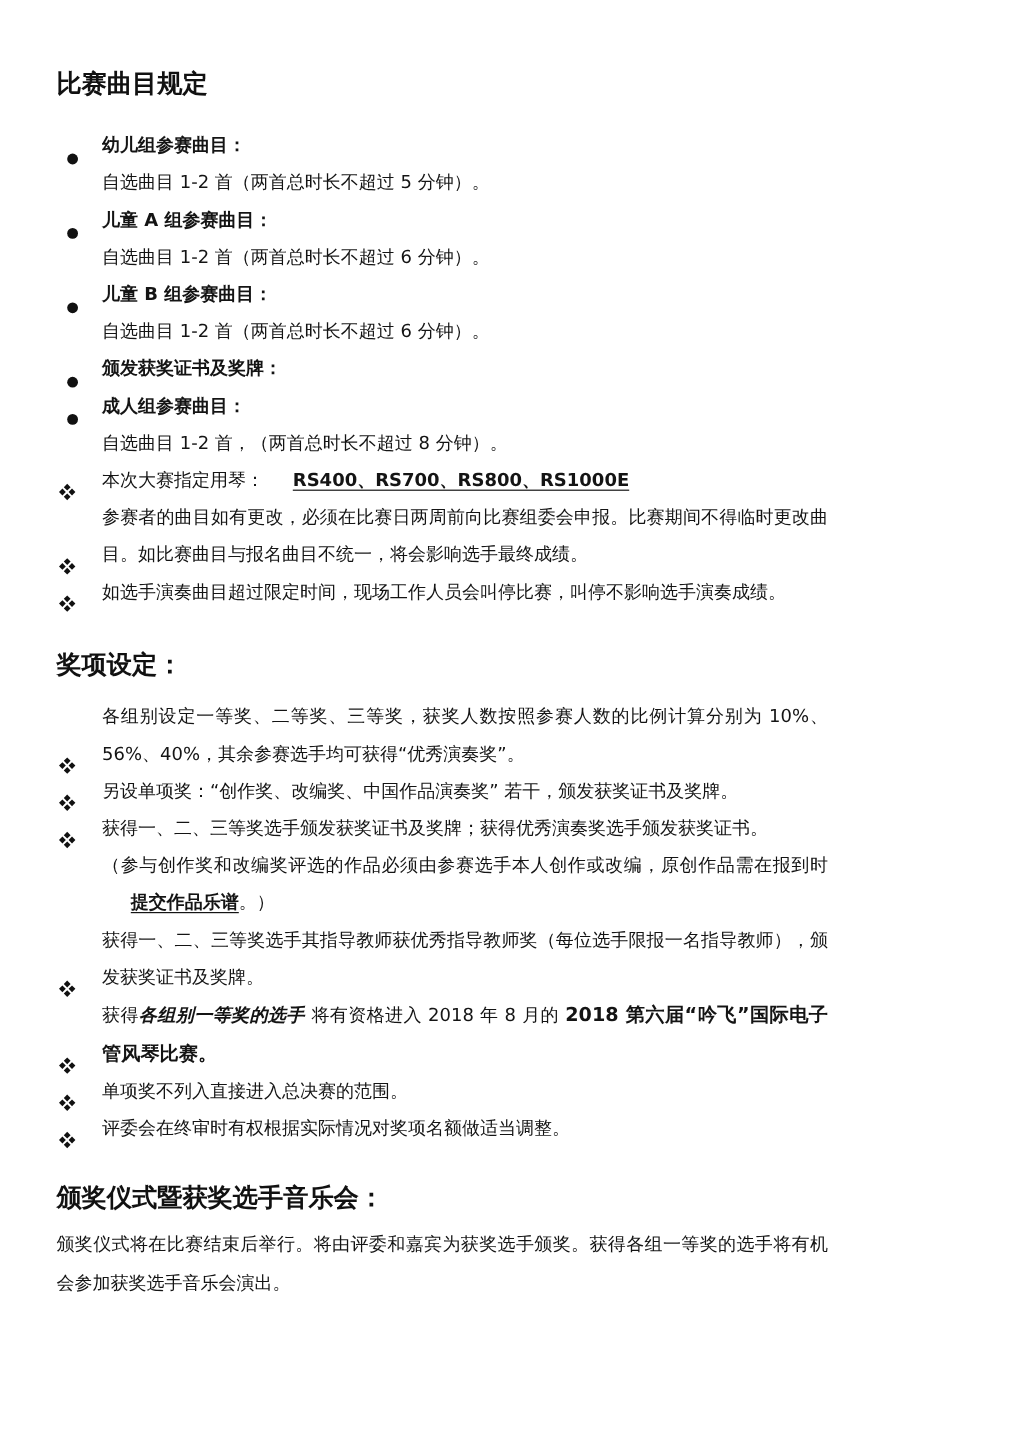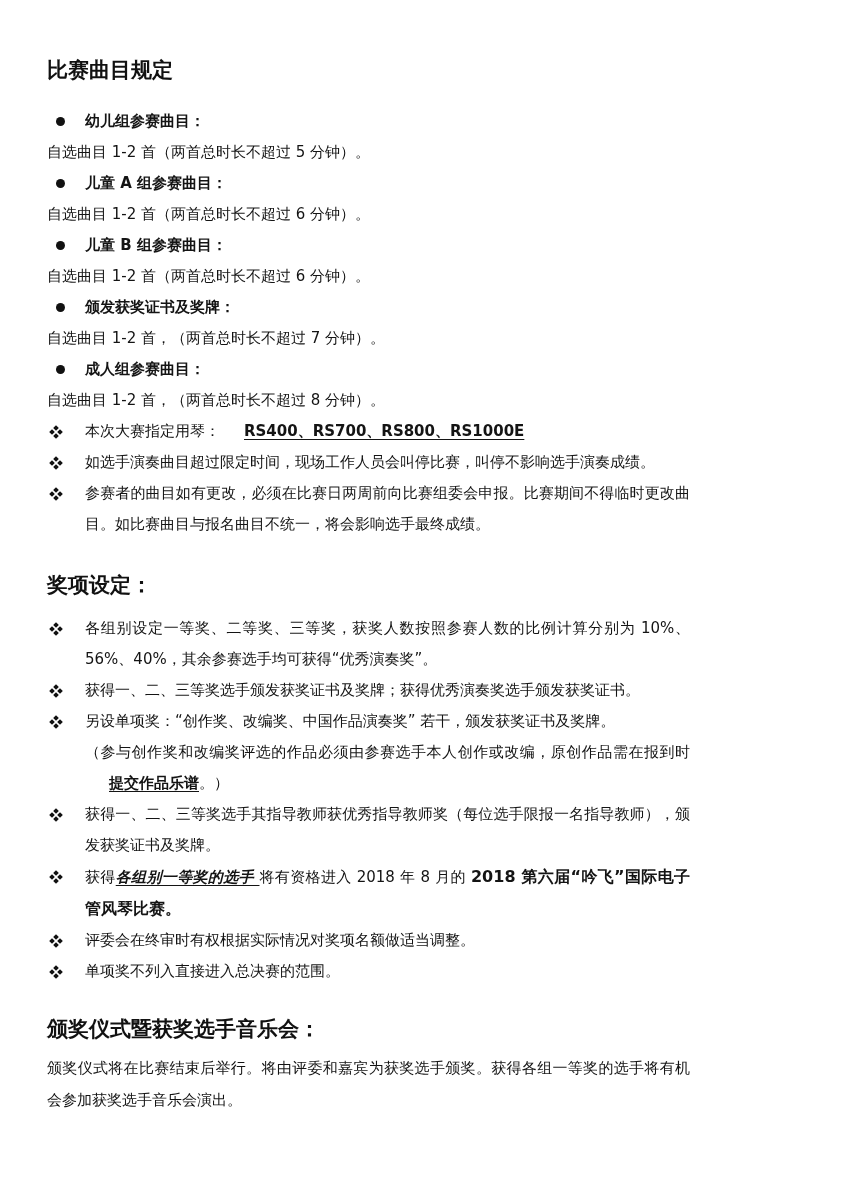--- a/index.html
+++ b/index.html
@@ -27,21 +27,21 @@
     line-height: 27px;
     margin: 0;
     color: #111;
   }
   .h1-s1 { margin-bottom: 22px; }
   .h1-s2 { margin-top: 32px; margin-bottom: 14px; }
   .h1-s3 { margin-top: 29px; margin-bottom: 9px; }
 
   .b-item {
     display: flex;
-    align-items: flex-start;
+    align-items: flex-end;
     line-height: 31px;
     text-align: justify;
   }
   .marker {
     flex: 0 0 38px;
     box-sizing: border-box;
   }
   .dot-marker { padding-left: 9px; }
   .dia-marker { padding-left: 3px; }
 
@@ -67,38 +67,38 @@
     background: #111;
     transform: rotate(45deg);
   }
   .diamond i.n { left: 4px; top: 0; }
   .diamond i.e { left: 8px; top: 4px; }
   .diamond i.s { left: 4px; top: 8px; }
   .diamond i.w { left: 0;   top: 4px; }
 
   .g-title { font-weight: bold; }
   .g-detail {
+    margin-left: 38px;
     line-height: 31px;
   }
   .n-text {
     flex: 1;
     line-height: 31px;
     text-align: justify;
   }
   .cont-line {
     margin-left: 38px;
     line-height: 31px;
     text-align: justify;
   }
   .bold { font-weight: bold; margin-left: 24px; }
   .u { text-decoration: underline; text-underline-offset: 3px; }
   .qualifier {
     font-weight: bold;
     font-style: italic;
-    text-decoration: underline;
     text-underline-offset: 3px;
   }
   .event-name { font-weight: bold; font-size: 16px; }
   .s3-body {
     margin: 0;
     line-height: 32px;
     text-align: justify;
   }
 </style>
 </head>
@@ -131,21 +131,20 @@
     <span class="g-title">儿童 B 组参赛曲目：</span>
   </div>
   <div class="g-detail">自选曲目 1-2 首（两首总时长不超过 6 分钟）。</div>
 
   <div class="b-item">
     <span class="marker dot-marker">
         <span class="dot"></span>
       </span>
     <span class="g-title">颁发获奖证书及奖牌：</span>
   </div>
-  <div class="g-detail">自选曲目 1-2 首，（两首总时长不超过 7 分钟）。</div>
 
   <div class="b-item">
     <span class="marker dot-marker">
         <span class="dot"></span>
       </span>
     <span class="g-title">成人组参赛曲目：</span>
   </div>
   <div class="g-detail">自选曲目 1-2 首，（两首总时长不超过 8 分钟）。</div>
 
   <div class="b-item">
@@ -162,35 +161,35 @@
 
   <div class="b-item">
     <span class="marker dia-marker">
         <span class="diamond">
           <i class="n"></i>
           <i class="e"></i>
           <i class="s"></i>
           <i class="w"></i>
         </span>
       </span>
+    <div class="n-text">参赛者的曲目如有更改，必须在比赛日两周前向比赛组委会申报。比赛期间不得临时更改曲目。如比赛曲目与报名曲目不统一，将会影响选手最终成绩。</div>
+  </div>
+
+  <div class="b-item">
+    <span class="marker dia-marker">
+        <span class="diamond">
+          <i class="n"></i>
+          <i class="e"></i>
+          <i class="s"></i>
+          <i class="w"></i>
+        </span>
+      </span>
     <div class="n-text">如选手演奏曲目超过限定时间，现场工作人员会叫停比赛，叫停不影响选手演奏成绩。</div>
   </div>
 
-  <div class="b-item">
-    <span class="marker dia-marker">
-        <span class="diamond">
-          <i class="n"></i>
-          <i class="e"></i>
-          <i class="s"></i>
-          <i class="w"></i>
-        </span>
-      </span>
-    <div class="n-text">参赛者的曲目如有更改，必须在比赛日两周前向比赛组委会申报。比赛期间不得临时更改曲目。如比赛曲目与报名曲目不统一，将会影响选手最终成绩。</div>
-  </div>
-
   <h1 class="h1-s2">奖项设定：</h1>
 
   <div class="b-item">
     <span class="marker dia-marker">
         <span class="diamond">
           <i class="n"></i>
           <i class="e"></i>
           <i class="s"></i>
           <i class="w"></i>
         </span>
@@ -200,34 +199,34 @@
 
   <div class="b-item">
     <span class="marker dia-marker">
         <span class="diamond">
           <i class="n"></i>
           <i class="e"></i>
           <i class="s"></i>
           <i class="w"></i>
         </span>
       </span>
+    <div class="n-text">另设单项奖：“创作奖、改编奖、中国作品演奏奖” 若干，颁发获奖证书及奖牌。</div>
+  </div>
+
+  <div class="b-item">
+    <span class="marker dia-marker">
+        <span class="diamond">
+          <i class="n"></i>
+          <i class="e"></i>
+          <i class="s"></i>
+          <i class="w"></i>
+        </span>
+      </span>
     <div class="n-text">获得一、二、三等奖选手颁发获奖证书及奖牌；获得优秀演奏奖选手颁发获奖证书。</div>
   </div>
-
-  <div class="b-item">
-    <span class="marker dia-marker">
-        <span class="diamond">
-          <i class="n"></i>
-          <i class="e"></i>
-          <i class="s"></i>
-          <i class="w"></i>
-        </span>
-      </span>
-    <div class="n-text">另设单项奖：“创作奖、改编奖、中国作品演奏奖” 若干，颁发获奖证书及奖牌。</div>
-  </div>
   <div class="cont-line"><span>（参与创作奖和改编奖评选的作品必须由参赛选手本人创作或改编，原创作品需在报到时</span><span class="bold u">提交作品乐谱</span><span>。）</span></div>
 
   <div class="b-item">
     <span class="marker dia-marker">
         <span class="diamond">
           <i class="n"></i>
           <i class="e"></i>
           <i class="s"></i>
           <i class="w"></i>
         </span>
@@ -249,31 +248,31 @@
 
   <div class="b-item">
     <span class="marker dia-marker">
         <span class="diamond">
           <i class="n"></i>
           <i class="e"></i>
           <i class="s"></i>
           <i class="w"></i>
         </span>
       </span>
+    <div class="n-text">单项奖不列入直接进入总决赛的范围。</div>
+  </div>
+
+  <div class="b-item">
+    <span class="marker dia-marker">
+        <span class="diamond">
+          <i class="n"></i>
+          <i class="e"></i>
+          <i class="s"></i>
+          <i class="w"></i>
+        </span>
+      </span>
     <div class="n-text">评委会在终审时有权根据实际情况对奖项名额做适当调整。</div>
-  </div>
-
-  <div class="b-item">
-    <span class="marker dia-marker">
-        <span class="diamond">
-          <i class="n"></i>
-          <i class="e"></i>
-          <i class="s"></i>
-          <i class="w"></i>
-        </span>
-      </span>
-    <div class="n-text">单项奖不列入直接进入总决赛的范围。</div>
   </div>
 
   <h1 class="h1-s3">颁奖仪式暨获奖选手音乐会：</h1>
   <p class="s3-body">颁奖仪式将在比赛结束后举行。将由评委和嘉宾为获奖选手颁奖。获得各组一等奖的选手将有机会参加获奖选手音乐会演出。</p>
 
 </div>
 
 </body></html>

